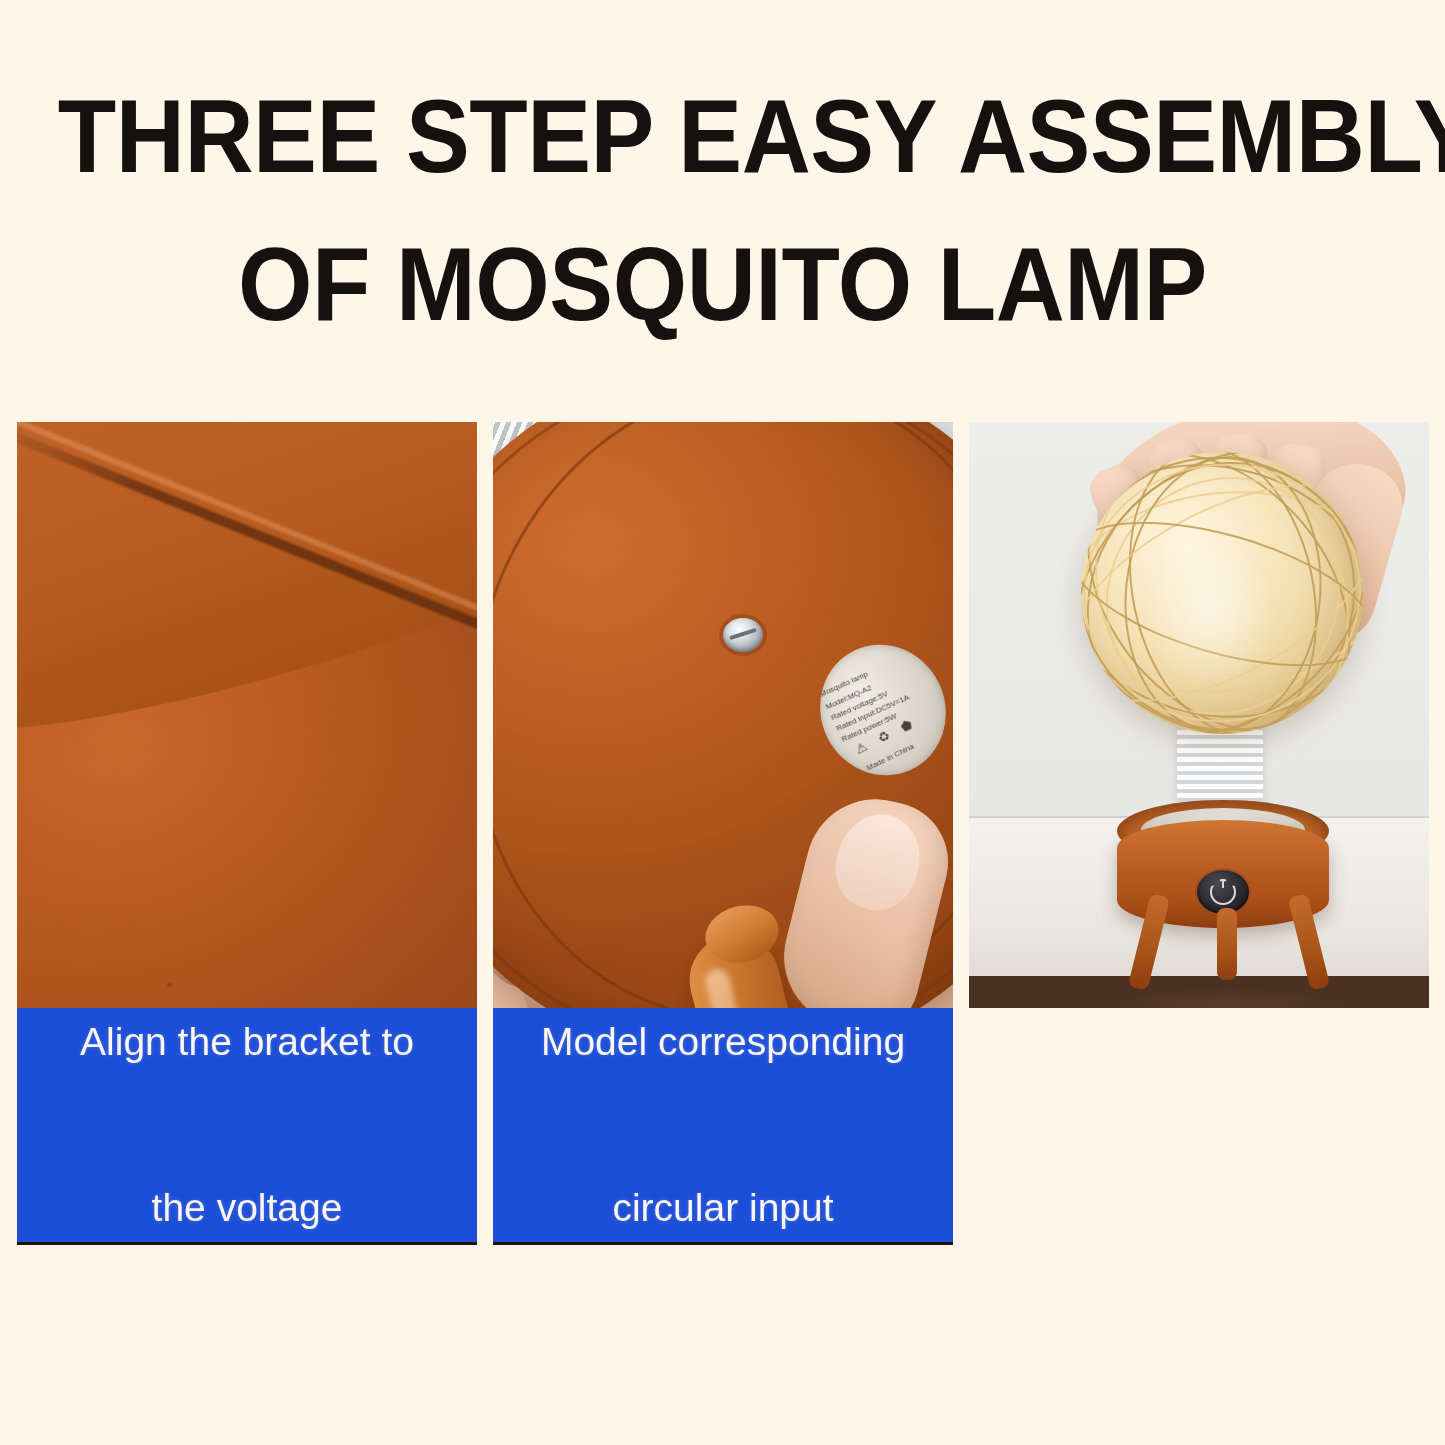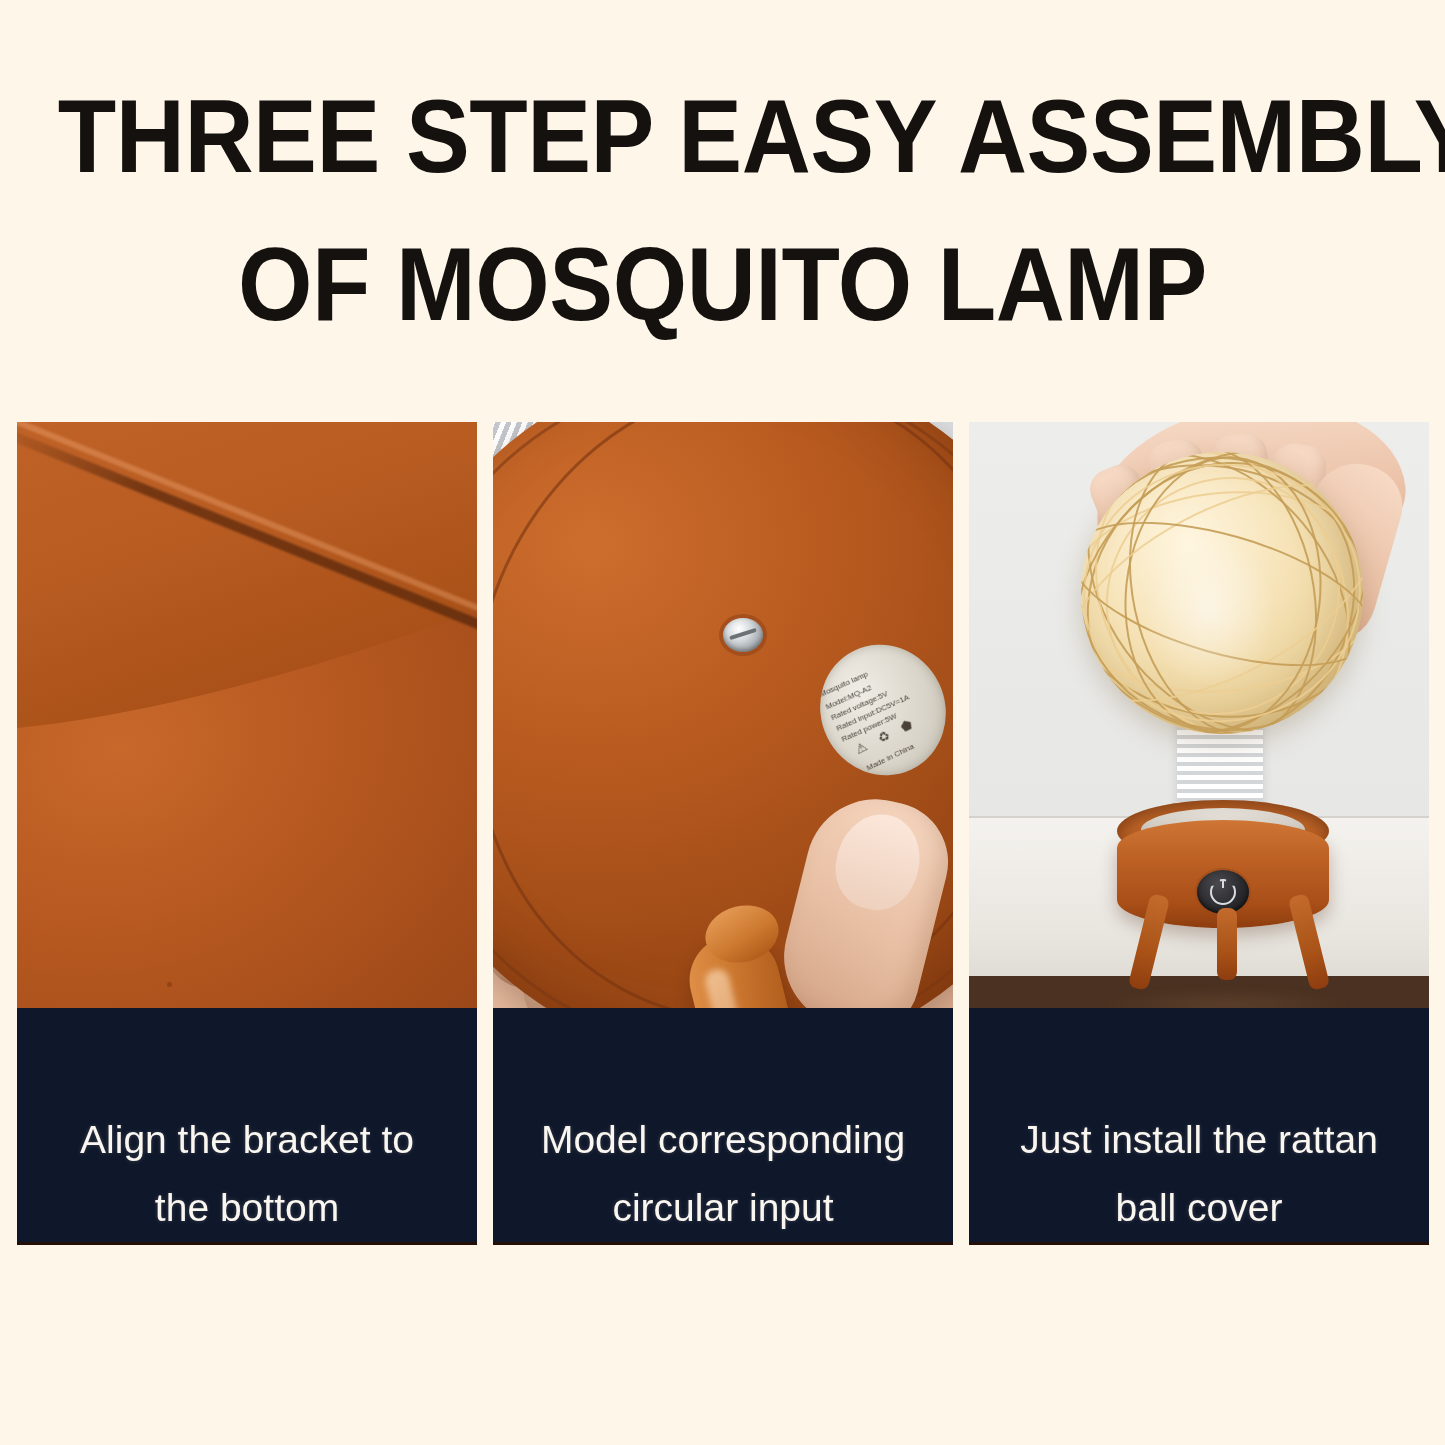--- a/index.html
+++ b/index.html
@@ -56,27 +56,27 @@
   .photo {
     position: relative;
     width: 100%;
     height: 586px;
     overflow: hidden;
     background: #DADCDE;
   }
   .caption {
     width: 100%;
     height: 237px;
-    background: #0f172a;
+    background: #1d4ed8;
     border-bottom: 3px solid #231008;
     color: #FAF6F0;
     display: flex;
     flex-direction: column;
     align-items: center;
-    justify-content: flex-end;
+    justify-content: space-between;
     font-size: 39px;
     line-height: 68px;
     text-align: center;
     padding: 0 14px;
     box-sizing: border-box;
     text-shadow: 0 0 4px rgba(255,255,255,0.18);
   }
   .caption .cap-line { display: block; }
 
   
@@ -429,21 +429,21 @@
       <div class="p1-body"></div>
       <div class="p1-topcap"></div>
       <div class="p1-seam"></div>
       <div class="p1-seam2"></div>
 
       <div class="p1-speck" style="left:150px;top:560px;width:5px;height:5px;"></div>
 
     </div>
     <div class="caption">
       <span class="cap-line">Align the bracket to</span>
-      <span class="cap-line">the bottom</span>
+      <span class="cap-line">the voltage</span>
     </div>
   </div>
 
   <div class="panel">
     <div class="photo">
       <div class="p2-bg"></div>
       <div class="p2-tube"></div>
 
       <div class="p2-hand"></div>
       <div class="p2-finger" style="left:-10px;top:470px;width:190px;height:90px;transform:rotate(-7deg);"></div>
@@ -518,19 +518,15 @@
 
       <div class="p3-btn">
         <span class="pwr"></span>
       </div>
 
       <div class="p3-leg" style="left:170px;top:472px;transform:rotate(14deg);"></div>
       <div class="p3-leg" style="left:248px;top:486px;transform:rotate(0deg);height:72px;"></div>
       <div class="p3-leg" style="left:330px;top:472px;transform:rotate(-14deg);"></div>
       <div class="p3-legshadow"></div>
     </div>
-    <div class="caption">
-      <span class="cap-line">Just install the rattan</span>
-      <span class="cap-line">ball cover</span>
-    </div>
   </div>
 
 </div>
 
 </body></html>

